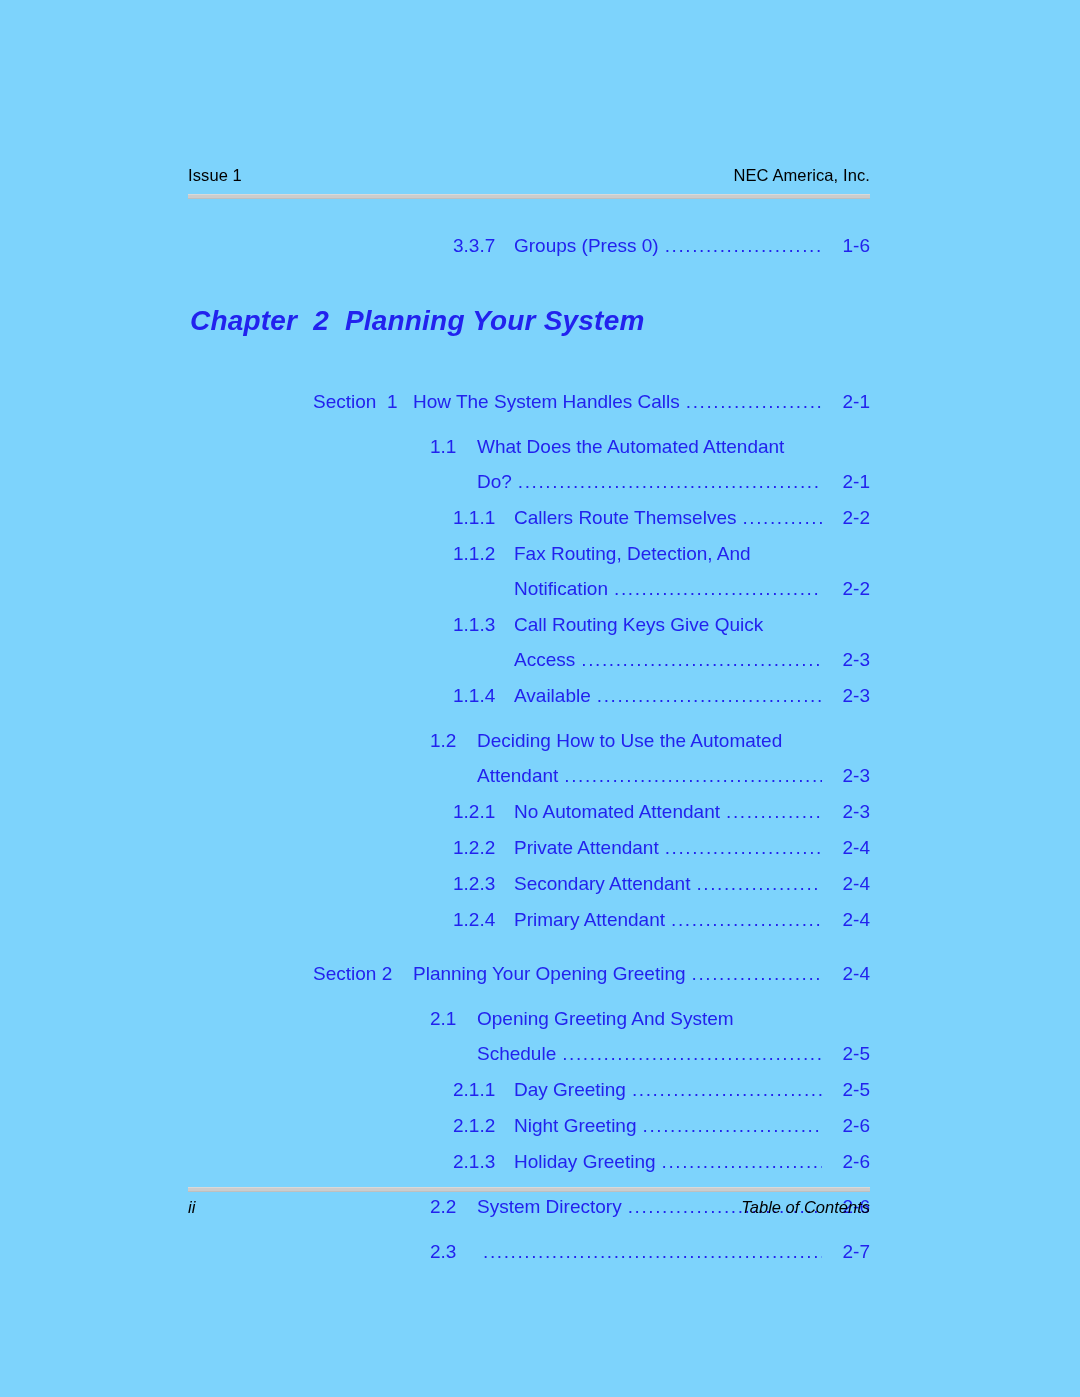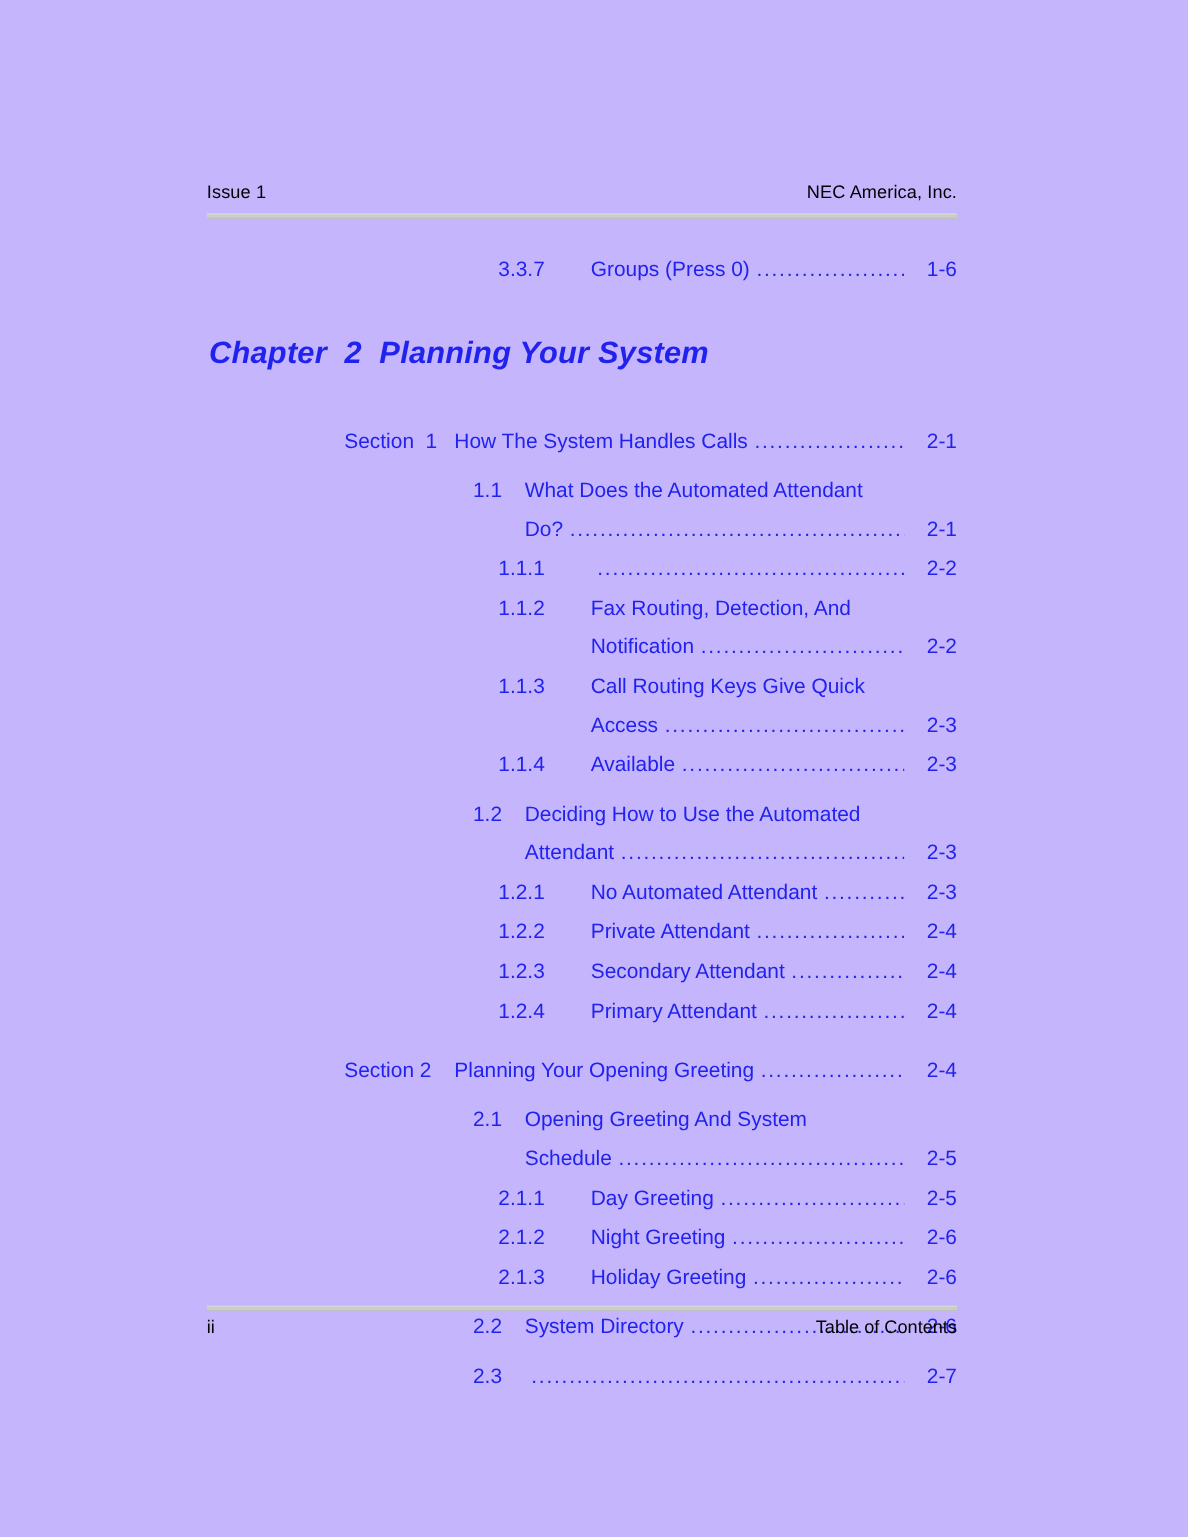--- a/index.html
+++ b/index.html
@@ -4,21 +4,21 @@
 <style>
   html, body {
     margin: 0;
     padding: 0;
     background: #ffffff;
   }
   .page {
     position: relative;
     width: 1080px;
     height: 1397px;
-    background: #c4b5fd;
+    background: #7dd3fc;
     font-family: "Liberation Sans", sans-serif;
     overflow: hidden;
   }
 
   
   .header {
     position: absolute;
     left: 188px;
     top: 166px;
     width: 682px;
@@ -50,20 +50,21 @@
     left: 188px;
     top: 1198px;
     width: 682px;
     display: flex;
     justify-content: space-between;
     align-items: baseline;
   }
   .footer span {
     font-size: 16.5px;
     color: #000000;
+    font-style: italic;
   }
 
   
   .chapter-title {
     position: absolute;
     left: 190px;
     top: 305px;
     font-family: Liberation Sans, sans-serif;
     font-weight: bold;
     font-style: italic;
@@ -127,21 +128,21 @@
   .lvl-section .pageno   { width: 46px; }
 
   .lvl-2 .num            { width: 47px; margin-left: 25px; }
   .lvl-2 .pageno         { width: 46px; }
 
   .lvl-3 .num            { width: 61px; }
   .lvl-3 .pageno         { width: 46px; }
 
   .indent-section { margin-left: 125px; }
   .indent-2       { margin-left: 217px; }
-  .indent-3       { margin-left: 265px; gap: 23px; }
+  .indent-3       { margin-left: 265px; }
 
   
   .pre-entry { margin-bottom: 18px; }
 
   .gap-before-section { margin-top: 19px; }
   .gap-before-sub     { margin-top: 10px; }
 </style>
 </head>
 <body>
 
@@ -187,20 +188,21 @@
             <span class="label">Do?</span>
             <span class="leader">..........................................................................................</span>
             <span class="pageno">2-1</span>
           </div>
         </div>
       </div>
       <div class="toc-entry lvl-3 indent-3">
         <span class="num">1.1.1</span>
         <div class="body">
           <div class="title-line">
+            <span class="label">Callers Route Themselves</span>
             <span class="leader">..........................................................................................</span>
             <span class="pageno">2-2</span>
           </div>
         </div>
       </div>
       <div class="toc-entry lvl-3 indent-3">
         <span class="num">1.1.2</span>
         <div class="body">
           <div class="title-line">
             <span class="label">Fax Routing, Detection, And</span>

